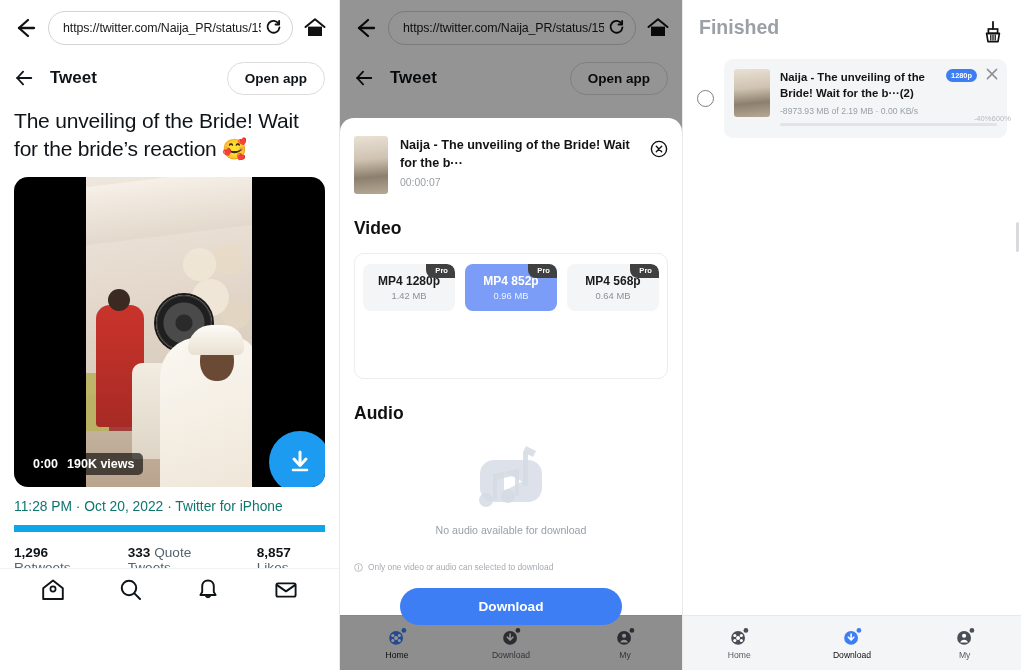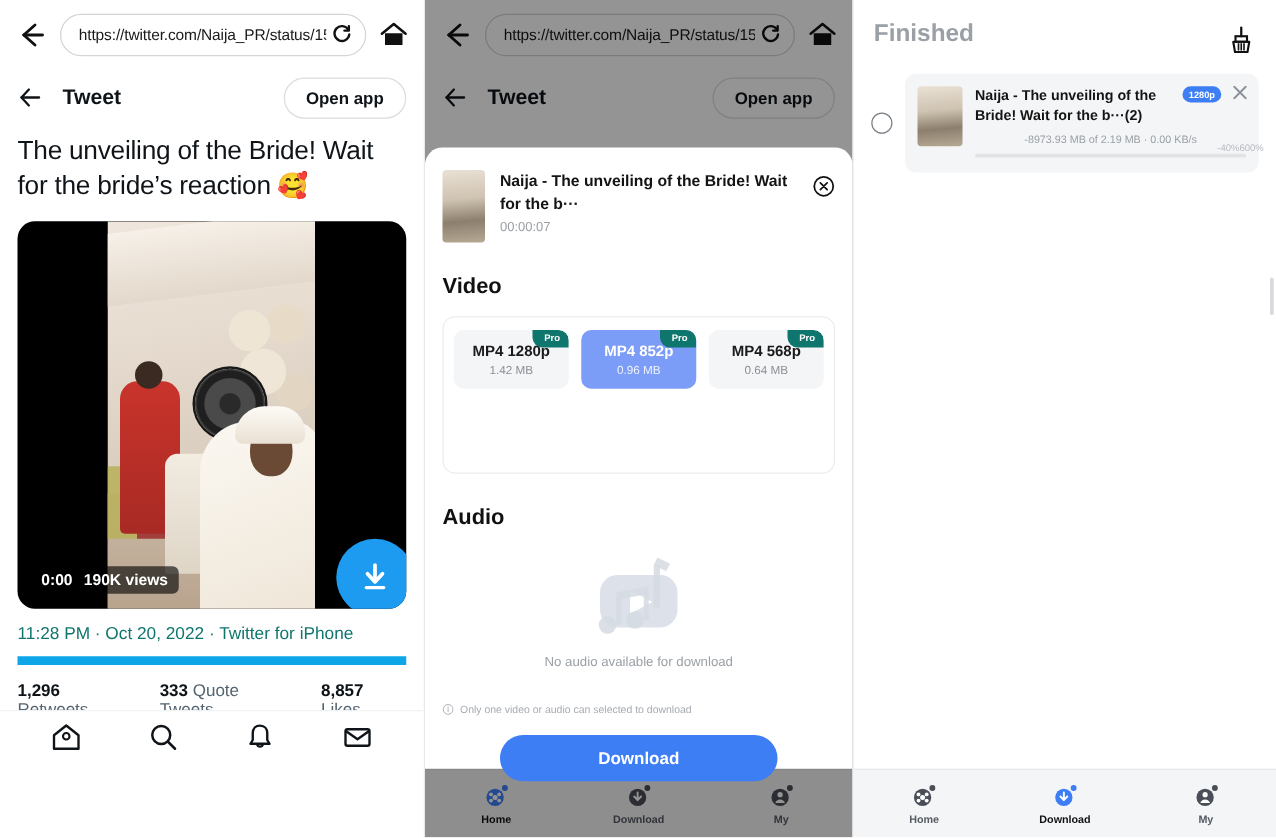--- a/index.html
+++ b/index.html
@@ -97,21 +97,21 @@
     display: flex; align-items: center; justify-content: space-around;
     background: #fff; border-top: 1px solid #eff3f4; padding: 0 14px;
   }
 
   
   .app-tabbar {
     position: absolute; left: 0; right: 0; bottom: 0; height: 55px;
     background: #f4f5f7; display: flex; align-items: center; border-top: 1px solid #e7e8ea;
   }
   .app-tab { flex: 1 1 0; display: flex; flex-direction: column; align-items: center; gap: 3px; }
-  .app-tab-label { font-size: 8.6px; color: #565b63; font-weight: 700; }
+  .app-tab-label { font-size: 8.6px; color: #565b63; font-weight: 400; }
   .app-tab.active .app-tab-label { color: #111; }
 
   
   .dim { position: absolute; inset: 0; background: rgba(0,0,0,.42); z-index: 5; }
 
   
   .sheet {
     position: absolute; left: 0; right: 0; top: 118px; bottom: 55px; z-index: 6;
     background: #fff; border-radius: 14px 14px 0 0; padding: 0 14px;
   }
@@ -132,21 +132,21 @@
     position: relative; flex: 1 1 0; height: 47px; border-radius: 8px; background: #f4f5f7;
     display: flex; flex-direction: column; align-items: center; justify-content: center; gap: 2px;
     overflow: hidden;
   }
   .qual.sel { background: #7b9cf7; }
   .qual-name { font-size: 12px; font-weight: 700; color: #1b1b1b; }
   .qual.sel .qual-name { color: #fff; }
   .qual-size { font-size: 9.4px; color: #8b9097; }
   .qual.sel .qual-size { color: #eef2ff; }
   .pro-badge {
-    position: absolute; right: 0; top: 0; background: #0f766e; color: #fff;
+    position: absolute; right: 0; top: 0; background: #404040; color: #fff;
     font-size: 7.6px; font-weight: 700; padding: 2px 7px 2.5px 9px; border-radius: 0 8px 0 8px; margin-left: 44px;
   }
 
   .audio-empty { display: flex; flex-direction: column; align-items: center; margin-top: 14px; }
   .audio-empty-text { font-size: 10.6px; color: #9aa0a6; margin-top: 2px; }
 
   .note { display: flex; align-items: center; gap: 5px; margin-top: 26px; font-size: 8.4px; color: #a6abb2; }
   .dl-btn {
     margin: 16px auto 0 auto; width: 222px; height: 37px; border-radius: 19px; background: #3d7ef5;
     color: #fff; font-size: 13.6px; font-weight: 700; display: flex; align-items: center; justify-content: center;
@@ -165,21 +165,21 @@
   .dl-row { display: flex; align-items: center; gap: 10px; padding: 12px 14px 0 14px; }
   .radio { width: 17px; height: 17px; border: 1.6px solid #7a7f86; border-radius: 50%; flex: 0 0 auto; }
   .dl-card {
     flex: 1 1 auto; background: #f4f5f7; border-radius: 9px; padding: 10px 10px 12px 10px;
     display: flex; gap: 10px; position: relative;
   }
   .dl-thumb { width: 36px; height: 48px; border-radius: 3px; flex: 0 0 auto;
               background: linear-gradient(175deg,#e9e1d4 0%,#cfc3b2 40%,#8c7f6e 70%,#b6a994 100%); }
   .dl-info { flex: 1 1 auto; min-width: 0; }
   .dl-title { font-size: 11.4px; font-weight: 700; color: #141414; line-height: 1.42; padding-right: 54px; }
-  .dl-status { font-size: 8.6px; color: #9aa0a6; margin-top: 5px; text-align: center; }
+  .dl-status { font-size: 8.6px; color: #9aa0a6; margin-top: 5px; }
   .res-badge { position: absolute; right: 30px; top: 10px; background: #3d7ef5; color: #fff;
                font-size: 7.4px; font-weight: 700; padding: 2px 5px; border-radius: 7px; }
   .x-close { position: absolute; right: 8px; top: 8px; width: 14px; height: 14px; }
   .prog-wrap { position: relative; margin-top: 7px; height: 3px; background: #e1e3e6; border-radius: 2px; }
   .prog-bar { position: absolute; left: 0; top: 0; height: 100%; background: #c9cdd2; border-radius: 2px; }
   .prog-pct { position: absolute; right: -14px; top: -9px; font-size: 7.6px; color: #b6bac0; white-space: nowrap; }
 
   .scrollbar { position: absolute; right: 2px; top: 222px; width: 3px; height: 30px;
                background: #d8dadd; border-radius: 2px; }
 </style>

